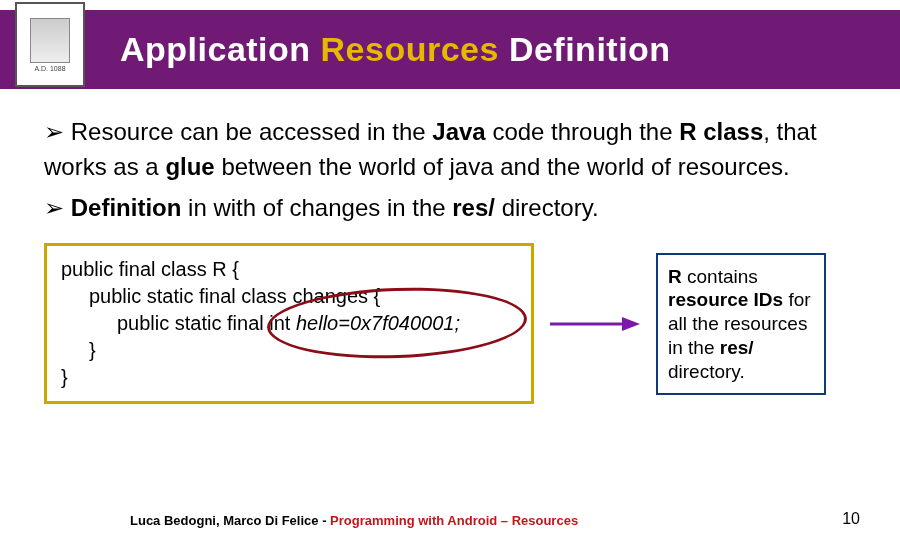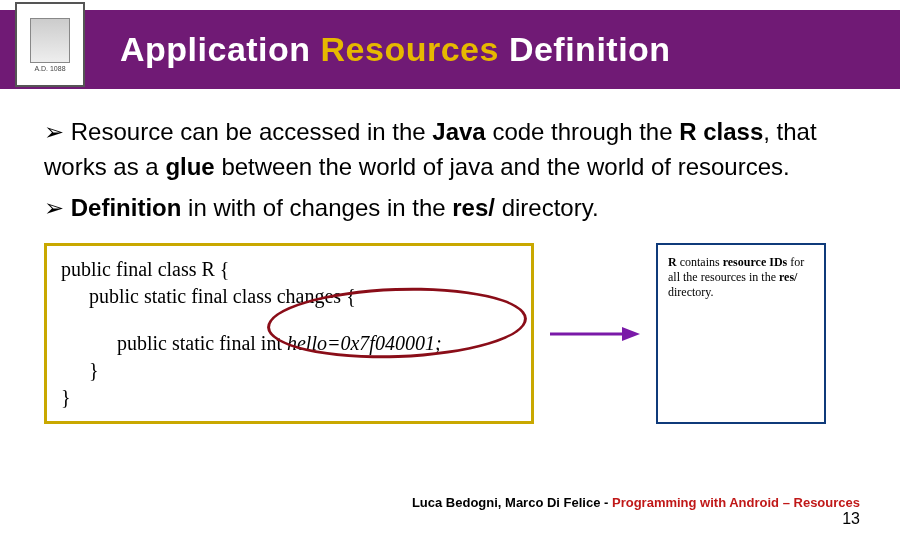--- a/index.html
+++ b/index.html
@@ -60,35 +60,35 @@
   .content {
     padding: 25px 60px 0 44px;
     font-size: 24px;
     line-height: 1.45;
     color: #000;
   }
   .bullet-block { margin-bottom: 6px; }
   .chev { font-family: Arial; }
   .code-row {
     display: flex;
+    align-items: center;
     margin-top: 18px;
     gap: 16px;
-    font-family: Liberation Serif, serif;
   }
   .code-box {
     position: relative;
     border: 3px solid #c9a800;
     background: #ffffff;
     padding: 10px 16px 10px 14px;
     font-size: 20px;
     line-height: 1.35;
     width: 490px;
   }
   .code-box .indent1 { padding-left: 28px; }
-  .code-box .indent2 { padding-left: 56px; margin-top: 20px; }
+  .code-box .indent2 { padding-left: 56px; }
   .code-box .indent3 { padding-left: 70px; }
   .italic { font-style: italic; }
   .circle-annot {
     position: absolute;
     border: 3px solid #8a0d18;
     border-radius: 50%;
     width: 260px;
     height: 70px;
     left: 220px;
     top: 42px;
@@ -99,33 +99,32 @@
     width: 90px;
     display: flex;
     align-items: center;
     justify-content: center;
   }
   .arrow-svg { width: 90px; height: 20px; }
   .note-box {
     border: 2px solid #0f3a7a;
     width: 170px;
     padding: 10px 10px;
-    font-size: 12px;
+    font-size: 19px;
     line-height: 1.25;
   }
   .footer {
     position: absolute;
     bottom: 12px;
     left: 0; right: 0;
     padding: 0 40px 0 130px;
     display: flex;
     justify-content: space-between;
     align-items: flex-end;
     font-size: 13px;
-    flex-direction: column;
   }
   .footer .authors { font-weight: bold; color: #000; }
   .footer .course { color: #c01818; font-weight: bold; }
   .footer .dash { color: #000; font-weight: bold; }
   .footer .pagenum { font-size: 16px; color: #000; }
 </style>
 </head>
 <body>
 
 <div class="header">
@@ -172,14 +171,14 @@
       <b>R</b><span> contains </span><b>resource IDs</b><span> for all the resources in the </span><b>res/</b><span> directory.</span>
     </div>
   </div>
 
 </div>
 
 <div class="footer">
   <div>
     <span class="authors">Luca Bedogni, Marco Di Felice</span><span class="dash"> - </span><span class="course">Programming with Android – Resources</span>
   </div>
-  <div class="pagenum">13</div>
+  <div class="pagenum">10</div>
 </div>
 
 </body></html>

